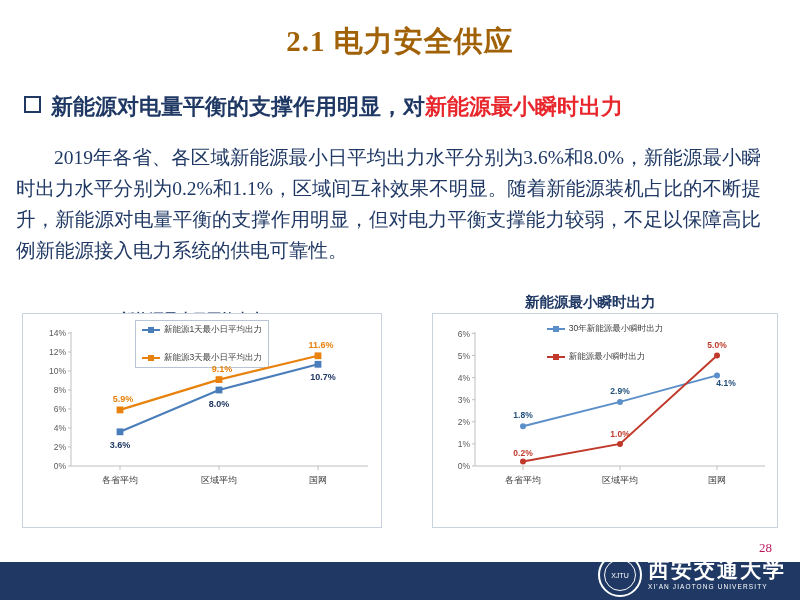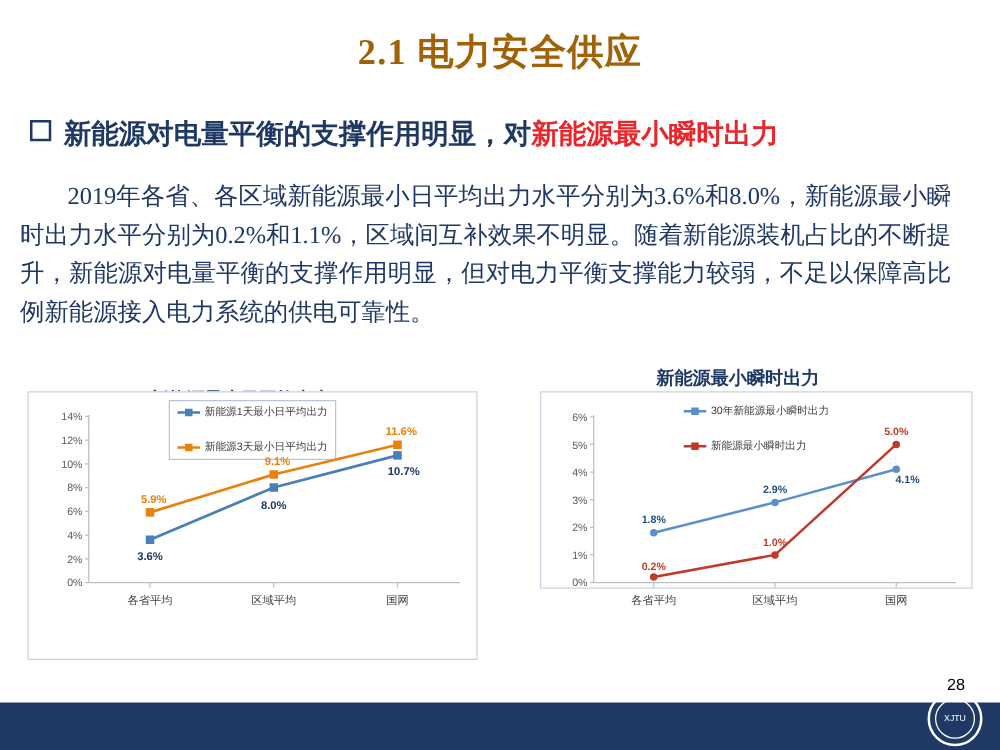--- a/index.html
+++ b/index.html
@@ -38,21 +38,21 @@
   }
   #cap-left{left:120px;top:278px;margin-top:32px;}
   #cap-right{left:525px;top:293px;}
 
   
   .chart-box{
     position:absolute;background:#ffffff;border:1px solid #c9d3e0;
     box-sizing:border-box;
   }
   #chart-left{left:22px;top:313px;width:360px;height:215px;}
-  #chart-right{left:432px;top:313px;width:346px;height:158px;text-decoration:underline;}
+  #chart-right{left:432px;top:313px;width:346px;height:215px;text-decoration:underline;}
 
   .legend{
     position:absolute;top:6px;left:0;width:100%;display:flex;justify-content:center;
     gap:14px;font-size:8.5px;color:#404040;
   }
   .legend-inner{
     display:flex;gap:16px;padding:3px 6px;flex-direction:column;
   }
   .legend-inner.bordered{border:1px solid #b9c4d4;}
   .legend-item{display:flex;align-items:center;gap:4px;white-space:nowrap;}
@@ -63,22 +63,22 @@
   .lg-blue{background:#4a7ebb;}
   .lg-orange{background:#e8820c;}
   .lg-red{background:#c0392b;}
   .lg-blue2{background:#5b8fc9;}
 
   .plot{position:absolute;}
   svg{display:block;}
 
   
   .page-num{
-    position:absolute;right:28px;top:540px;font-size:13px;color:#000000;
-    font-family:Liberation Sans, sans-serif;
+    position:absolute;right:28px;top:540px;font-size:13px;color:#be185d;
+    font-family:Liberation Serif, serif;
   }
 
   
   .bottom-bar{
     position:absolute;left:0;bottom:0;width:800px;height:38px;background:#1f3864;
   }
   .logo-wrap{
     position:absolute;right:14px;bottom:2px;height:46px;display:flex;align-items:center;gap:6px;
   }
   .logo-seal{
@@ -257,13 +257,17 @@
   </svg>
 </div>
 
 <div class="page-num">28</div>
 
 <div class="bottom-bar"></div>
 <div class="logo-wrap">
   <div class="logo-seal">
     <span>XJTU</span>
   </div>
+  <div class="logo-text">
+    <div class="logo-cn">西安交通大学</div>
+    <div class="logo-en">XI'AN JIAOTONG UNIVERSITY</div>
+  </div>
 </div>
 
 </body></html>

